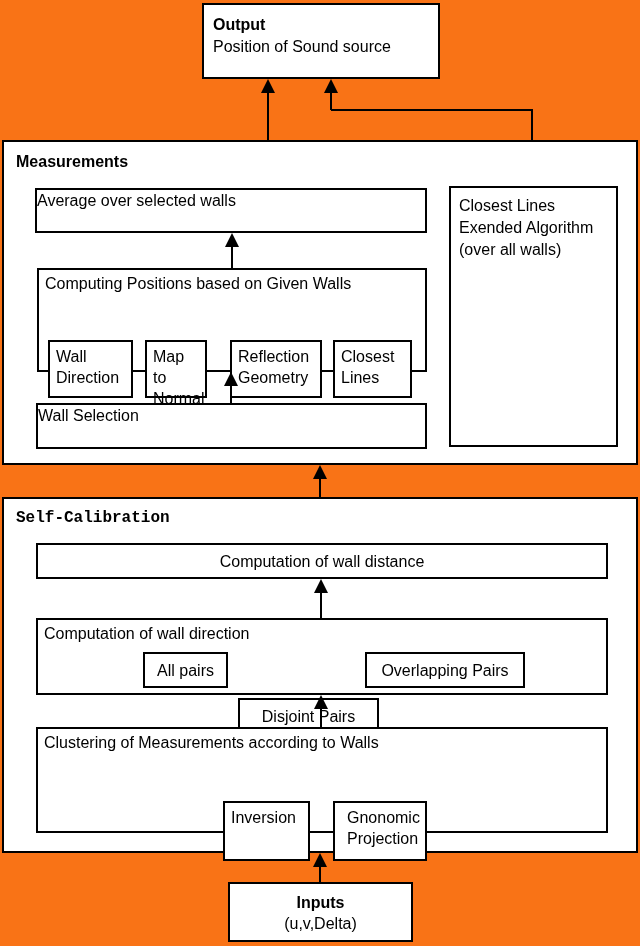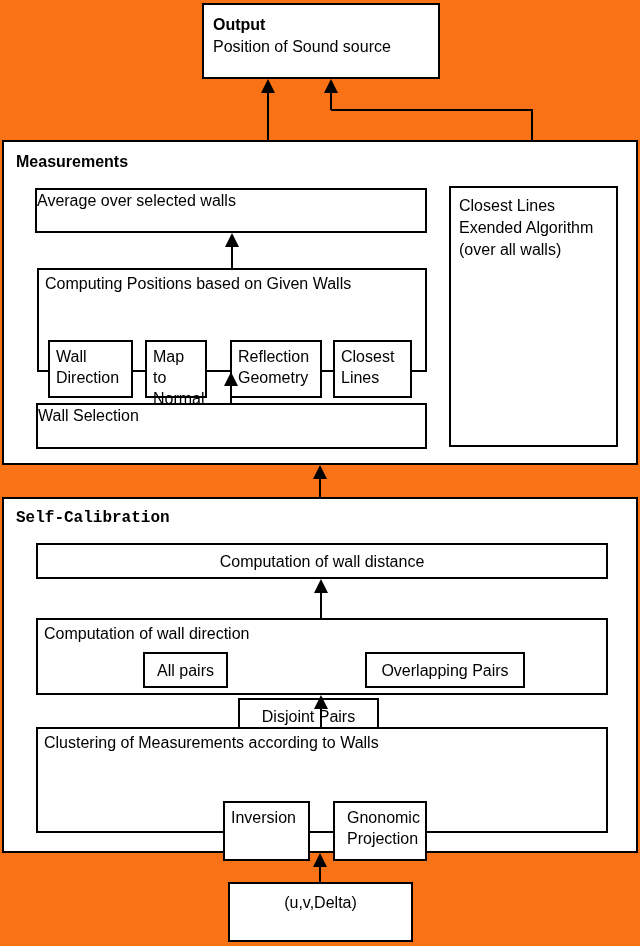--- a/index.html
+++ b/index.html
@@ -169,16 +169,17 @@
   </div>
   <div class="box twoline" id="m-inversion">Inversion</div>
   <div class="box twoline" id="m-gnonomic">Gnonomic Projection</div>
 
   <div>
     <div class="arrowhead-up" style="left:313px; top:853px;"></div>
     <div class="vline" style="left:319px; top:865px; height:17px;"></div>
   </div>
 
   <div class="box" id="inputs-box">
+    <div class="bold">Inputs</div>
     <div>(u,v,Delta)</div>
   </div>
 
 </div>
 
 </body></html>

